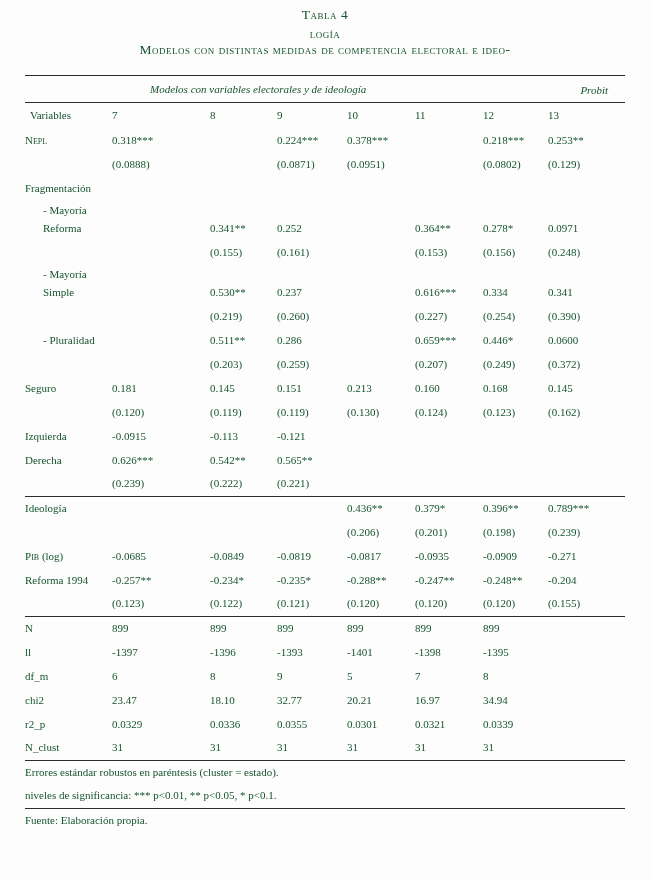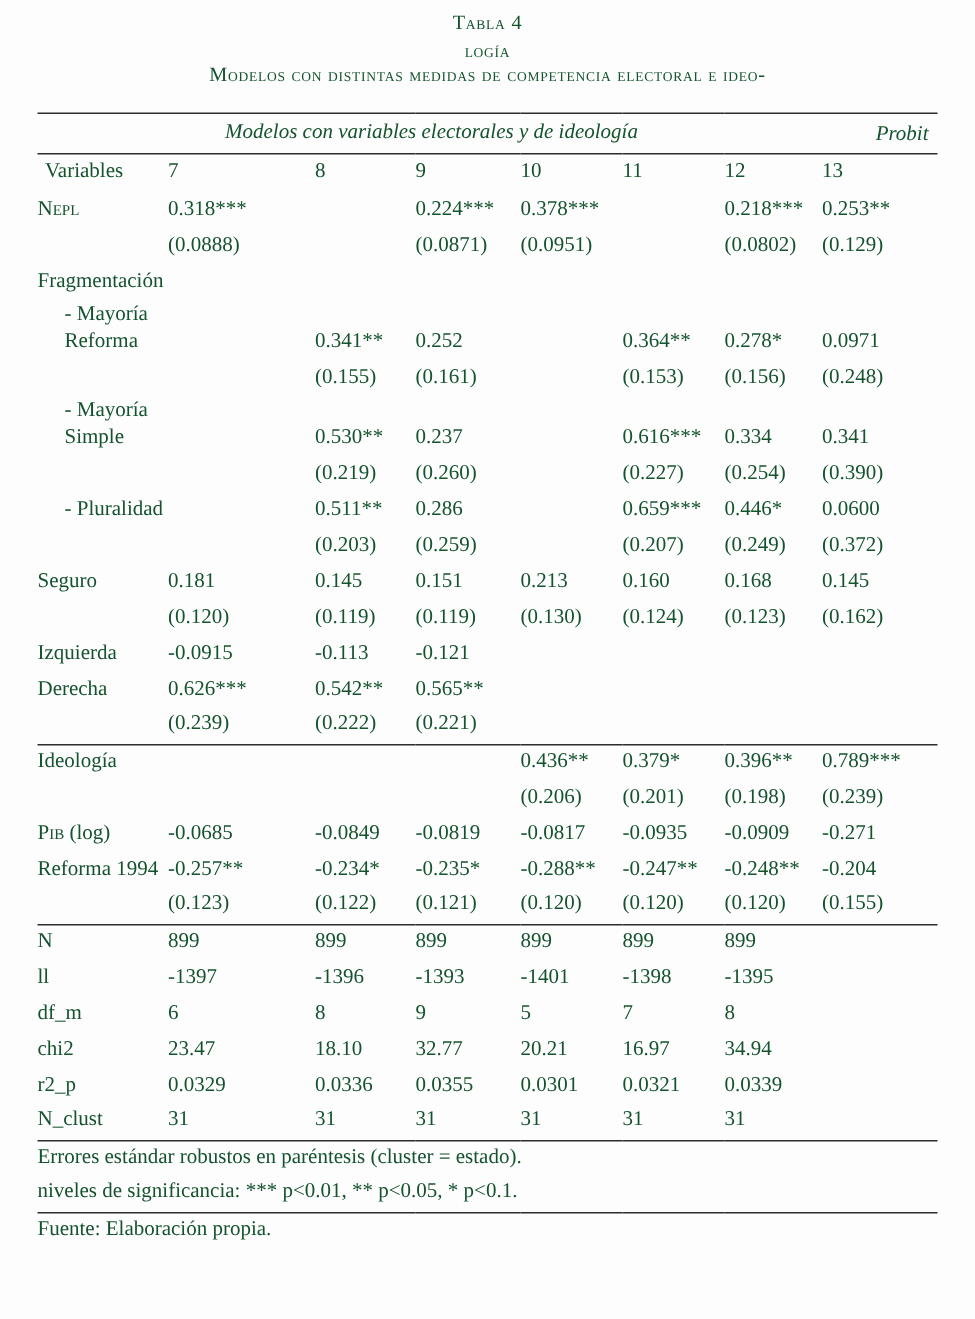--- a/index.html
+++ b/index.html
@@ -31,40 +31,40 @@
     letter-spacing: 0.5px;
     line-height: 16px;
   }
   
   table.reg {
     width: 600px;
     margin: 17px 0 0 25px;
     border-collapse: collapse;
     table-layout: fixed;
     border-top: 1.5px solid #2d2d2d;
-    font-size: 14px;
+    font-size: 11px;
     line-height: 18px;
   }
   table.reg th, table.reg td {
     box-sizing: border-box;
     padding: 0;
     text-align: left;
     font-weight: normal;
     overflow: visible;
     white-space: nowrap;
   }
   tr.group-row th {
     height: 27px;
     vertical-align: middle;
     border-bottom: 1.5px solid #2d2d2d;
     font-style: italic;
   }
   th.gh { position: relative; text-align: center; }
   .gh-main { display: inline-block; padding-left: 38px; }
-  .gh-probit { position: absolute; right: 6px; top: 5px; }
+  .gh-probit { position: absolute; right: 17px; top: 5px; }
   tr.cols-row th {
     height: 26px;
     vertical-align: bottom;
     padding-bottom: 5px;
   }
   tr.cols-row th:first-child { padding-left: 5px; }
   table.reg tbody td {
     height: 24px;
     vertical-align: bottom;
     padding-bottom: 4px;

